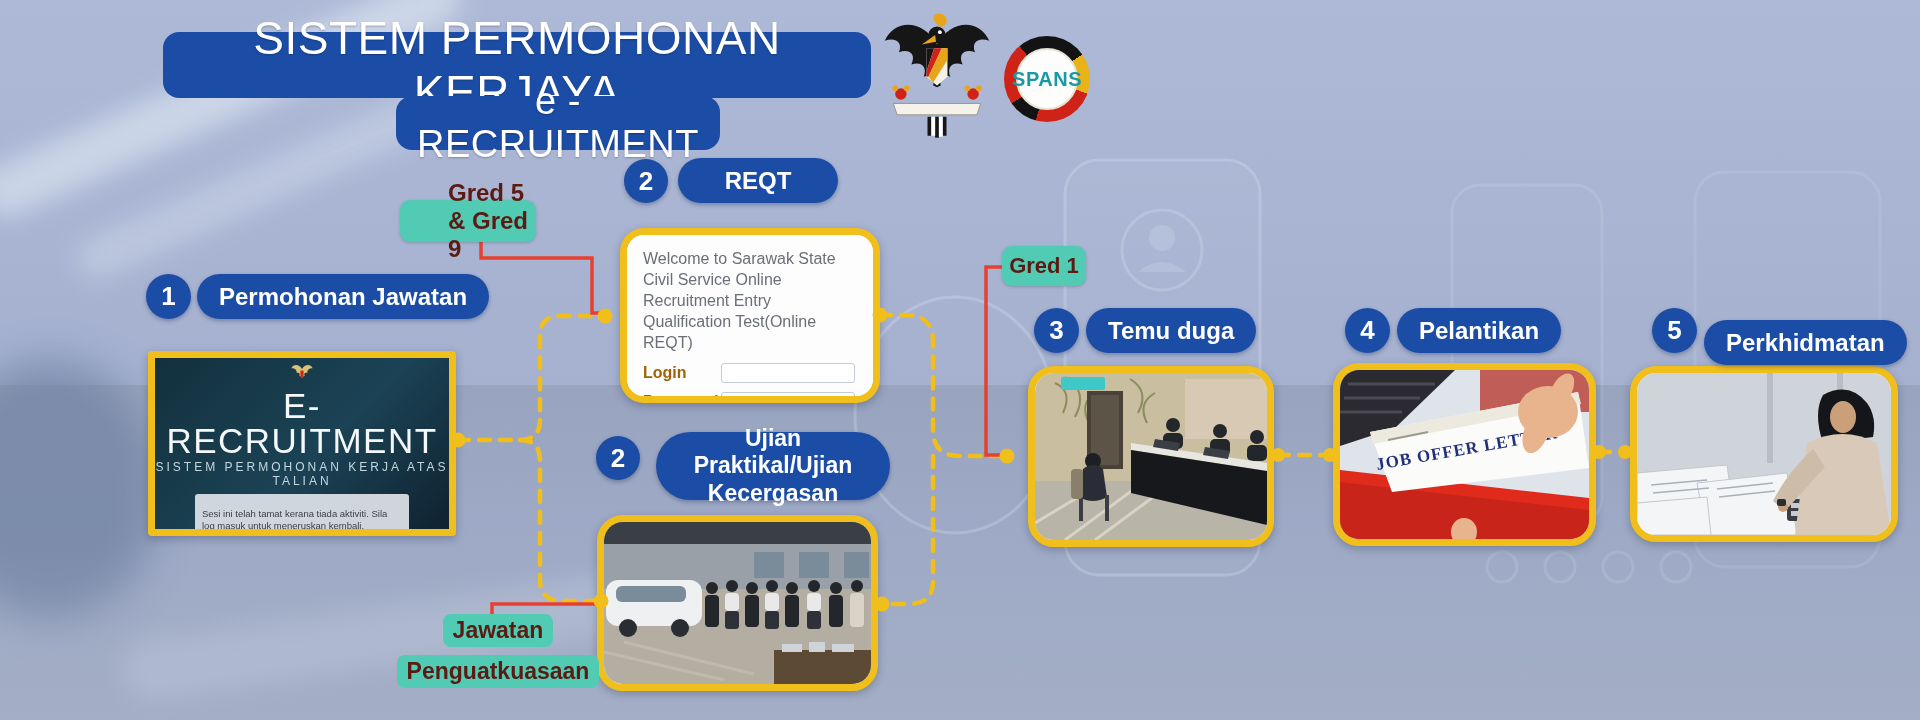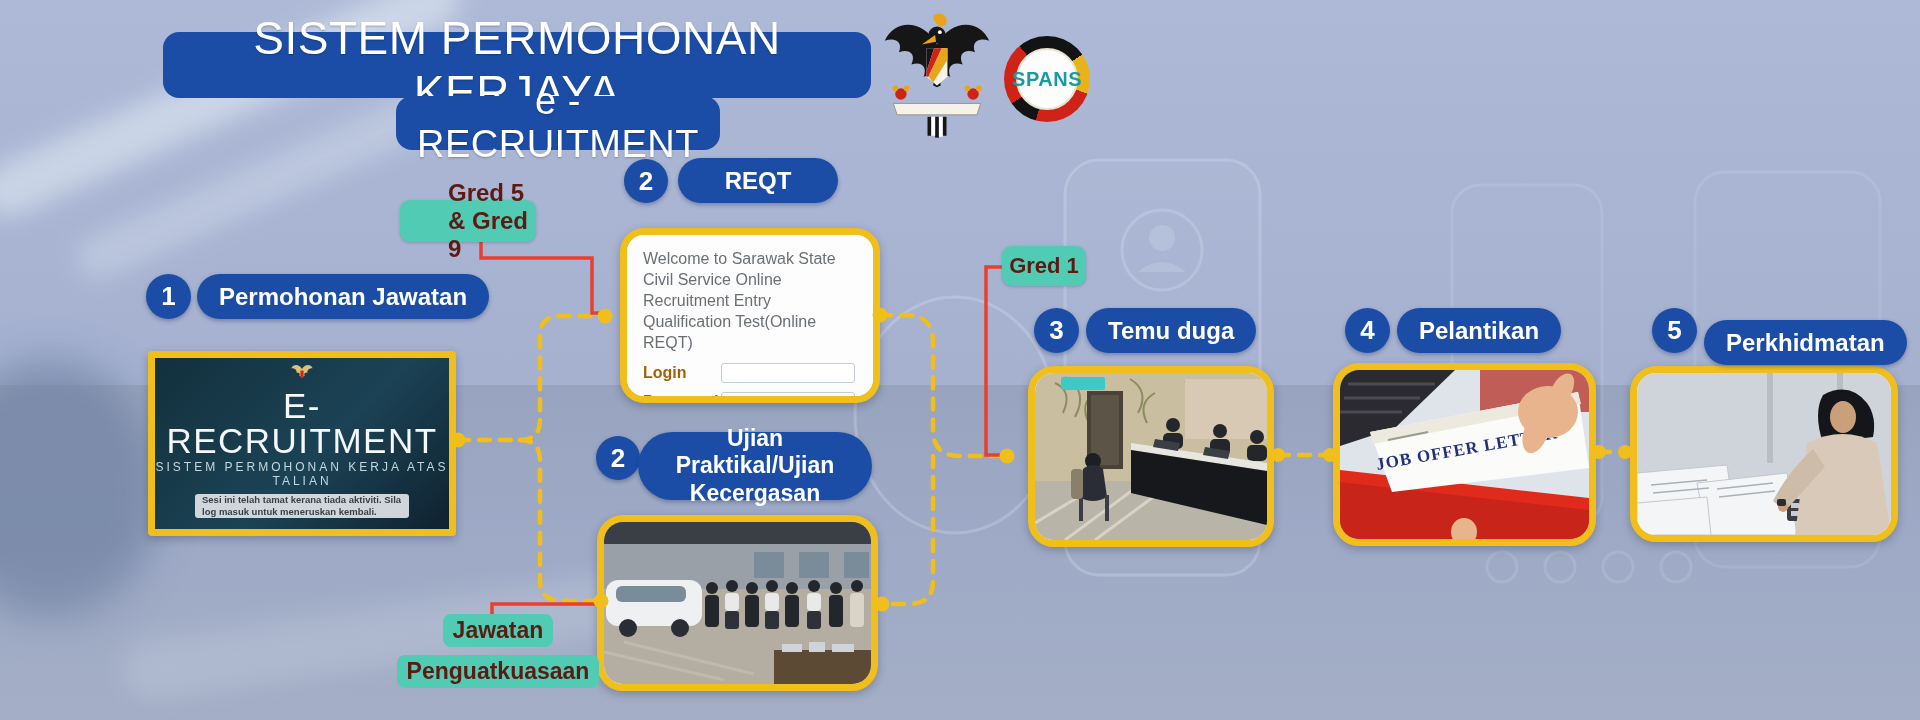--- a/index.html
+++ b/index.html
@@ -48,21 +48,21 @@
   .reqt-row { display:flex; align-items:center; margin-top:9px; }
   .reqt-label { font-size:16px; font-weight:bold; color:#a16207; width:78px; }
   .reqt-input { width:134px; height:20px; border:1px solid #c3cad8; border-radius:3px; background:#fff; }
 
   
   .erec-card { background:linear-gradient(135deg,#13303d 0%,#1b4355 55%,#0f2230 100%);
                color:#fff; text-align:center; padding-top:4px; }
   .erec-title { font-size:35px; letter-spacing:1.5px; color:#f4f8fa; line-height:1.0; font-weight:normal; }
   .erec-sub { font-size:12px; letter-spacing:3px; color:#c2d7e0; margin-top:2px; }
   .erec-notice { width:214px; margin:6px auto 0 auto; background:rgba(222,226,231,0.93); color:#3a3f45;
-                 font-size:9.5px; line-height:1.25; text-align:left; padding:0 7px; border-radius:3px;font-weight:bold; }
+                 font-size:9.5px; line-height:1.25; text-align:left; padding:14px 7px; border-radius:3px; }
 
   
   .connectors { position:absolute; inset:0; z-index:5; pointer-events:none; }
 
   
   .spans-logo { position:absolute; border-radius:50%; display:flex; align-items:center; justify-content:center;
                 background:conic-gradient(from -40deg,#131313 0 95deg,#e8b219 95deg 150deg,#cf2318 150deg 235deg,
                            #131313 235deg 275deg,#cf2318 275deg 360deg); z-index:6; }
   .spans-inner { width:62px; height:62px; border-radius:50%; background:#fdfdfb; display:flex;
                  align-items:center; justify-content:center; color:#1799a6; font-weight:bold;
@@ -195,21 +195,21 @@
       <path fill="#d8c27a" d="M60 36 C46 10 16 8 5 32 C24 30 34 42 33 57 C46 52 52 62 46 70 L60 81 L74 70 C68 62 74 52 87 57 C86 42 96 30 115 32 C104 8 74 10 60 36 Z"></path>
       <rect x="52" y="44" width="16" height="34" fill="#cf2318"></rect>
     </svg>
     <div class="erec-title">E-RECRUITMENT</div>
     <div class="erec-sub">SISTEM PERMOHONAN KERJA ATAS TALIAN</div>
     <div class="erec-notice">Sesi ini telah tamat kerana tiada aktiviti. Sila log masuk untuk meneruskan kembali.</div>
 
   </div>
 
   <div class="num-circle" style="left:596px; top:436px; width:44px; height:44px;">2</div>
-  <div class="pill two-line" style="left:638px; top:432px; width:234px;">Ujian Praktikal/Ujian Kecergasan</div>
+  <div class="pill two-line" style="left:656px; top:432px; width:234px;">Ujian Praktikal/Ujian Kecergasan</div>
 
   <div class="frame" style="left:597px; top:515px; width:281px; height:176px;">
     <svg width="267" height="162" viewBox="0 0 267 162">
       <rect width="267" height="162" fill="#b4aea2"></rect>
       <path d="M0 0 H267 V30 L0 22 Z" fill="#3a3f46"></path>
       <rect x="0" y="22" width="267" height="45" fill="#9aa0a8"></rect>
       <g fill="#7a8b99">
           <rect x="150" y="30" width="30" height="26"></rect>
           <rect x="195" y="30" width="30" height="26"></rect>
           <rect x="240" y="30" width="25" height="26"></rect>

